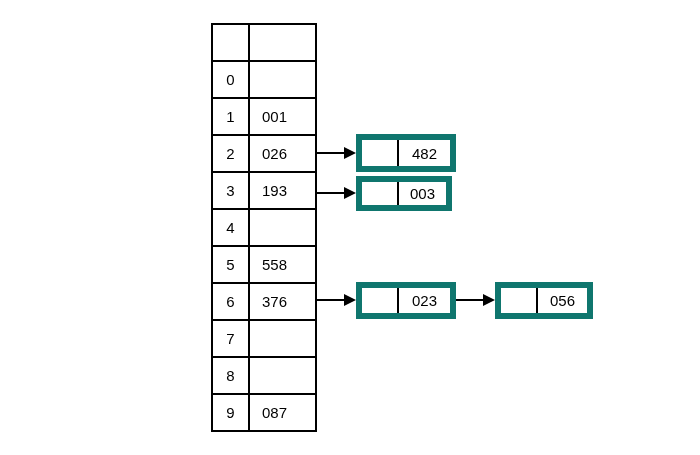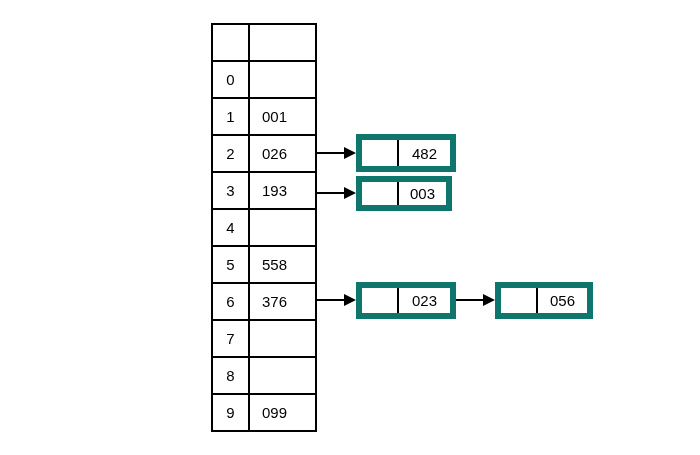--- a/index.html
+++ b/index.html
@@ -101,21 +101,21 @@
     <div class="cell val"></div>
     <div class="cell idx">5</div>
     <div class="cell val">558</div>
     <div class="cell idx">6</div>
     <div class="cell val">376</div>
     <div class="cell idx">7</div>
     <div class="cell val"></div>
     <div class="cell idx">8</div>
     <div class="cell val"></div>
     <div class="cell idx">9</div>
-    <div class="cell val">099</div>
+    <div class="cell val">087</div>
   </div>
 
   <div class="node node-482">
     <div class="ptr"></div>
     <div class="nval">482</div>
   </div>
   <div class="node node-003">
     <div class="ptr"></div>
     <div class="nval">003</div>
   </div>

